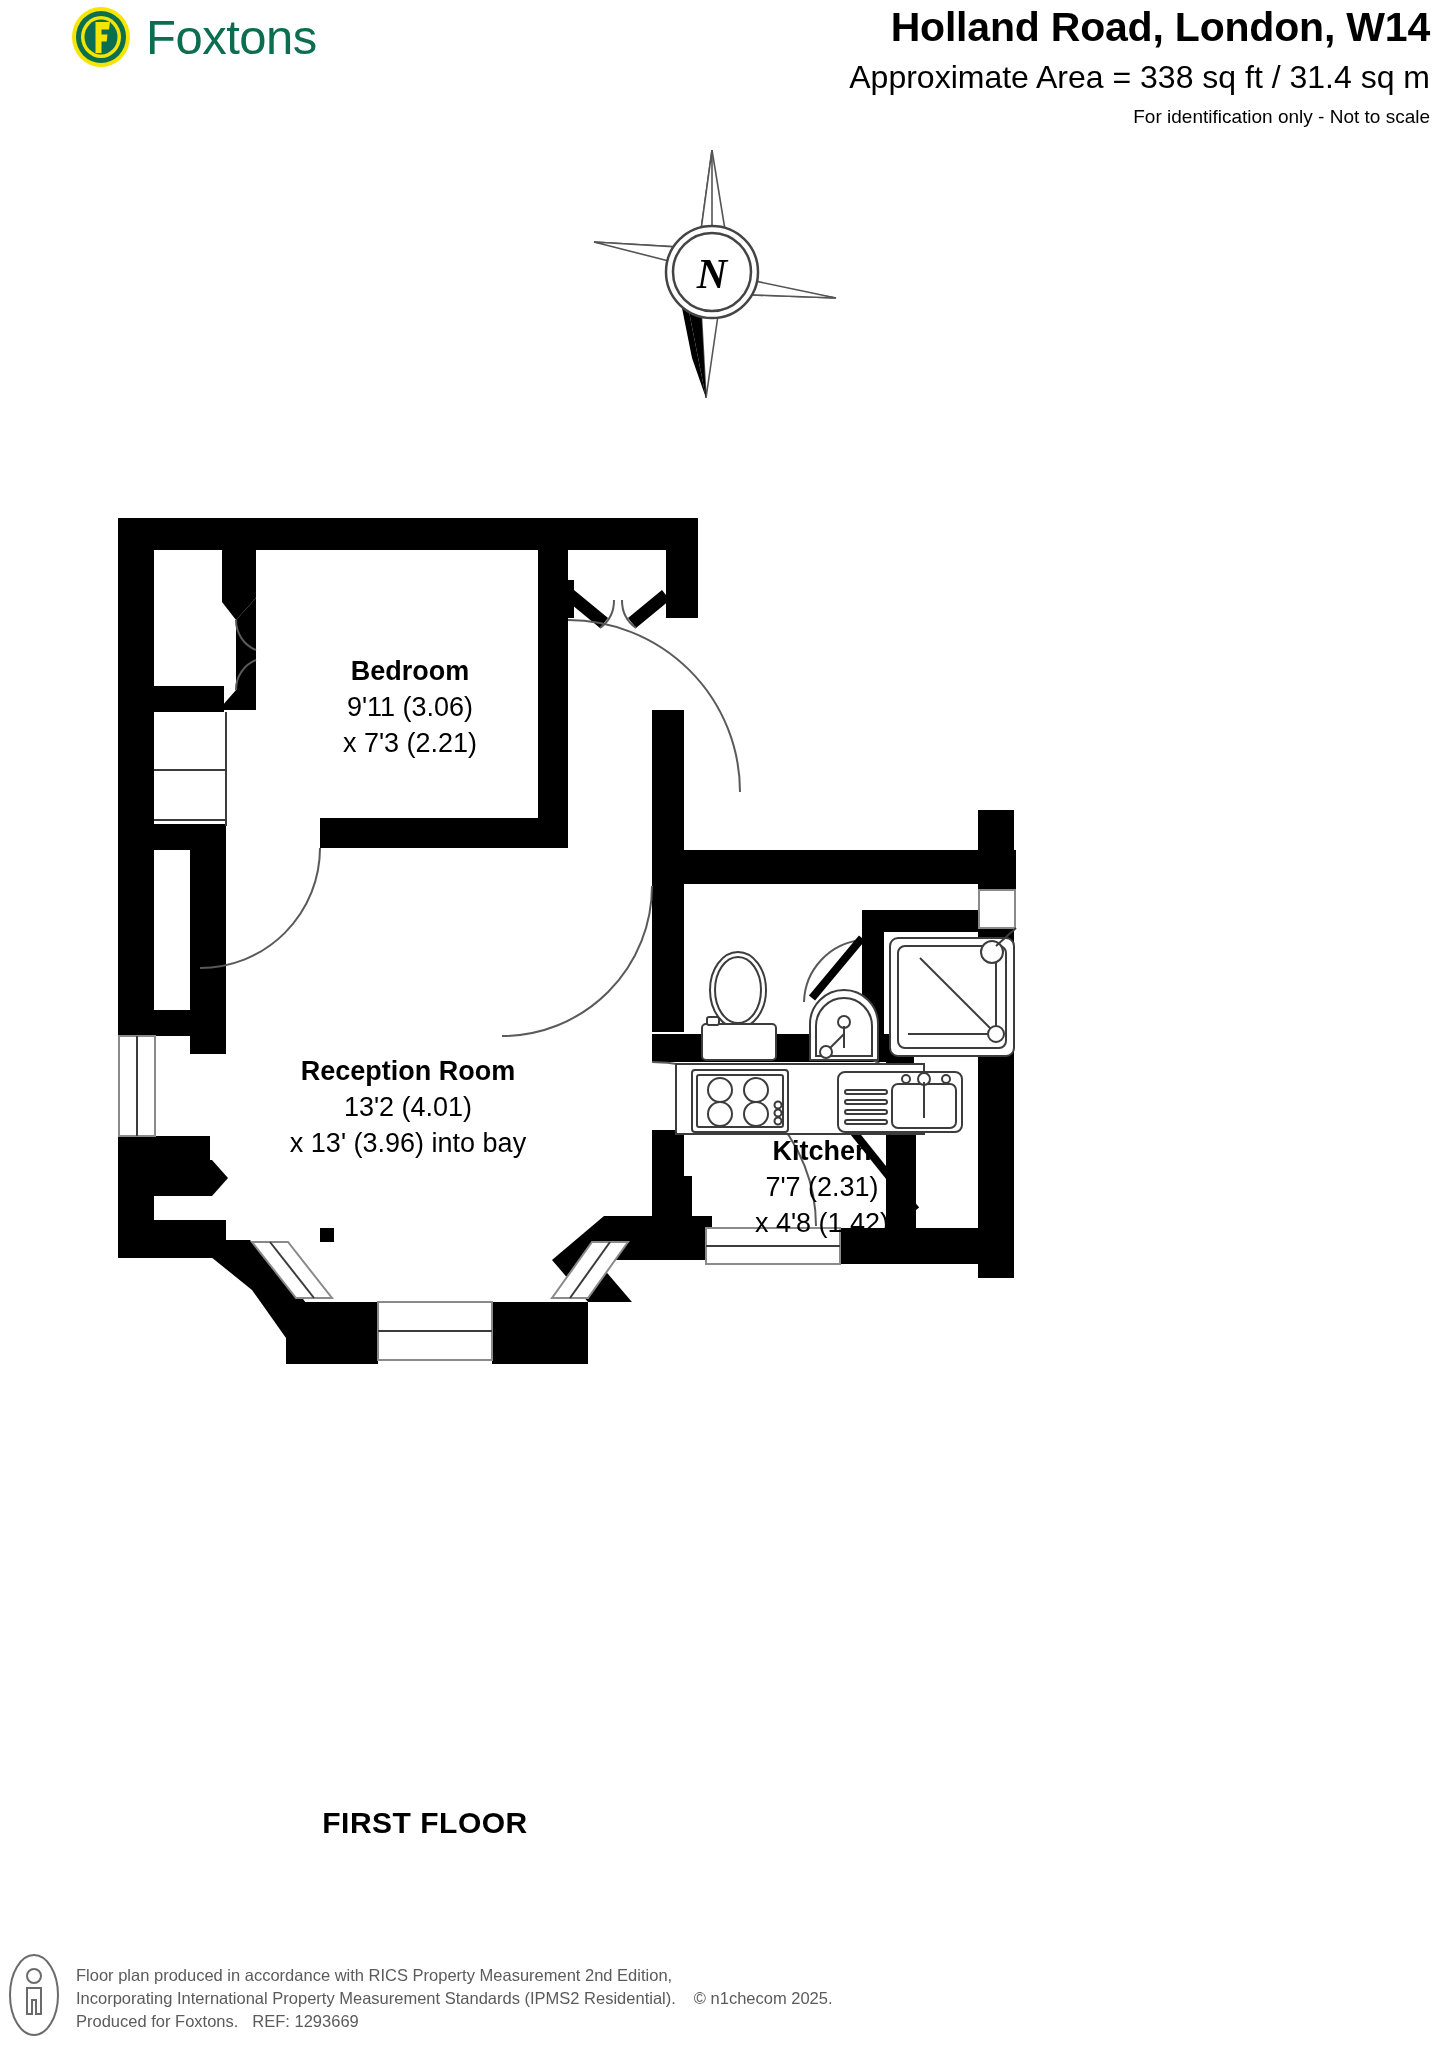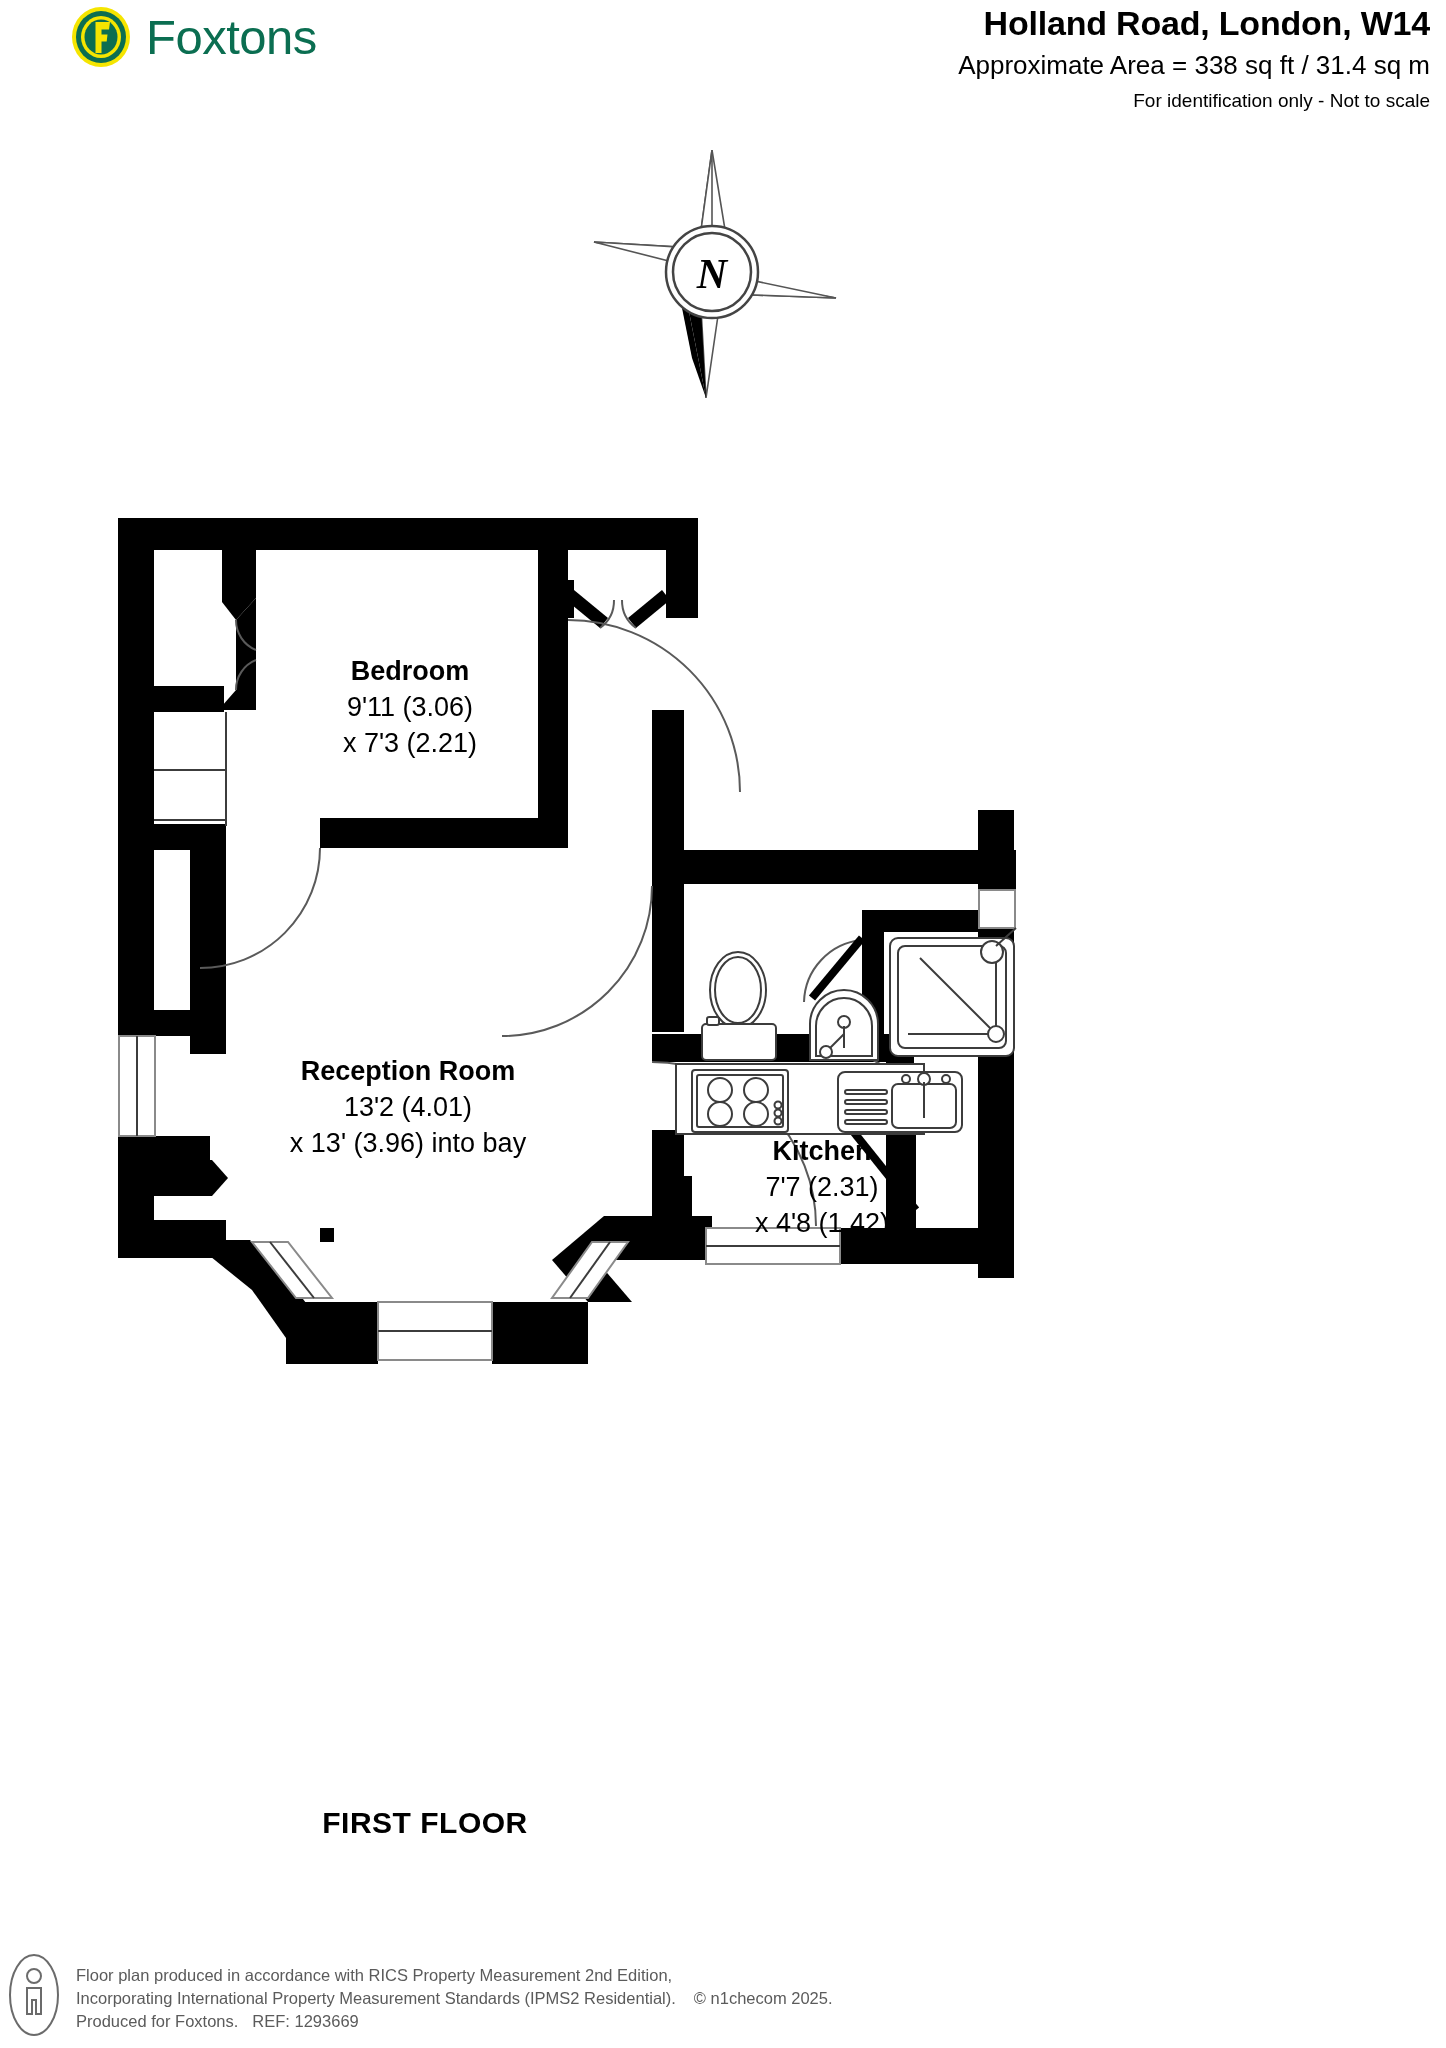--- a/index.html
+++ b/index.html
@@ -42,28 +42,28 @@
   }
 
   #header-text {
     position: absolute;
     right: 16px;
     top: 4px;
     text-align: right;
     width: 900px;
   }
   #plan-title {
-    font-size: 34px;
+    font-size: 41px;
     font-weight: 700;
     line-height: 1.15;
     letter-spacing: -0.2px;
     white-space: nowrap;
   }
   #plan-area {
-    font-size: 26px;
+    font-size: 32px;
     font-weight: 400;
     margin-top: 7px;
     line-height: 1.2;
     white-space: nowrap;
   }
   #plan-disclaimer {
     font-size: 19px;
     font-weight: 400;
     margin-top: 9px;
     line-height: 1.2;

